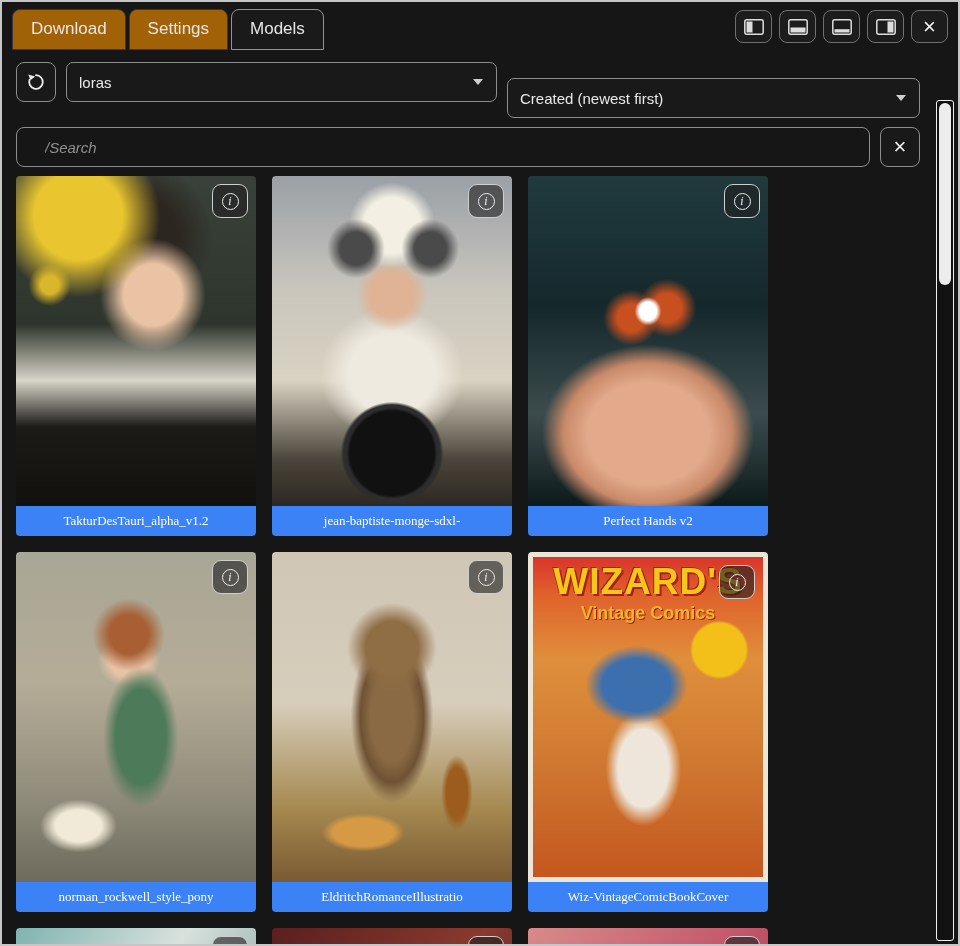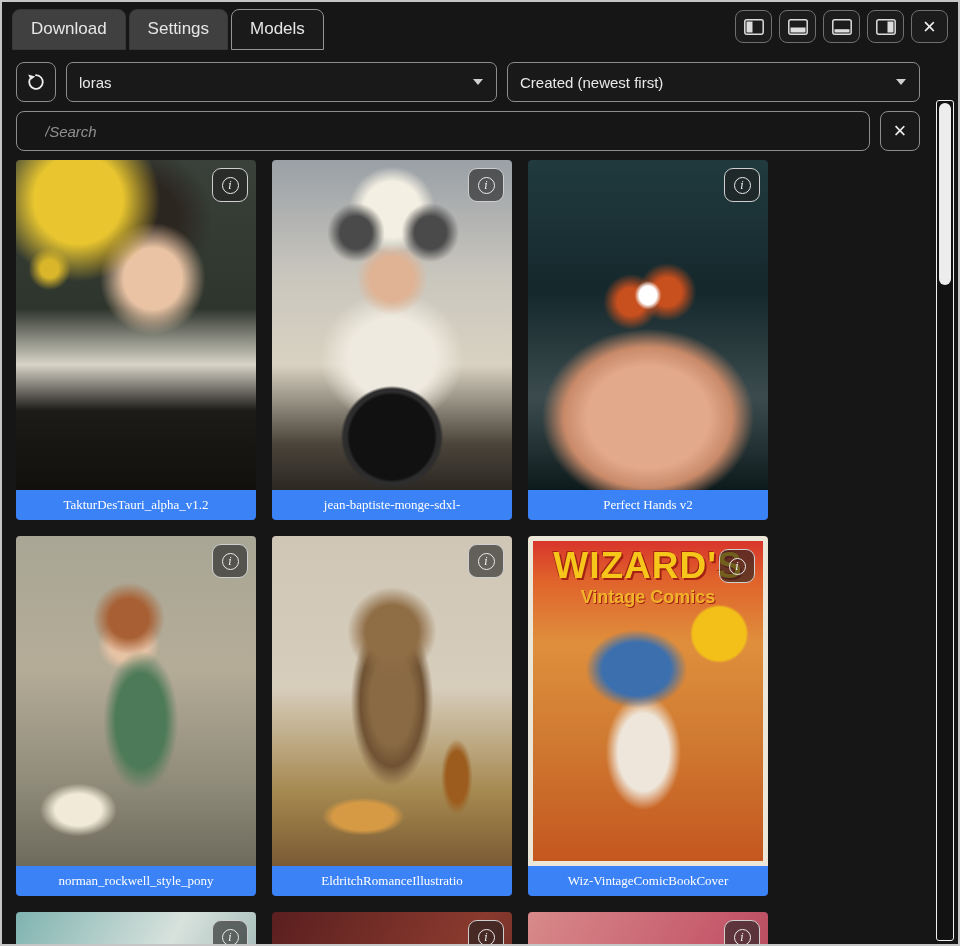--- a/index.html
+++ b/index.html
@@ -4,21 +4,21 @@
 <style>
   * { box-sizing: border-box; margin: 0; padding: 0; }
   html,body { background:#2b2b2b; font-family:"Liberation Sans", sans-serif; }
 
   .window{ width:960px; height:946px; background:#161616; border:2px solid #c6c6c6;
            position:relative; overflow:hidden; }
 
   
   .tabbar{ height:48px; display:flex; align-items:flex-end; padding:6px 0 0 10px; gap:3px; position:relative; }
   .tab{ color:#e6e6e6; font-size:17px; padding:9px 18px 10px; border:1px solid #383838;
-        background:#404040; border-radius:8px 8px 0 0; cursor:pointer; }
+        background:#a16207; border-radius:8px 8px 0 0; cursor:pointer; }
   .tab.active{ background:#1a1a1a; border-color:#949494; }
 
   .win-controls{ position:absolute; top:8px; right:10px; display:flex; gap:7px; align-items:center; }
   .wc-btn{ width:37px; height:33px; background:#1c1c1c; border:1px solid #707070; border-radius:8px;
            display:flex; align-items:center; justify-content:center; cursor:pointer; }
   .wc-btn svg{ display:block; }
   .close-glyph{ font-size:22px; color:#f2f2f2; line-height:1; }
 
   
   .content{ height:894px; padding:12px 38px 0 14px; position:relative; overflow:hidden; }
@@ -26,21 +26,21 @@
   .toolbar{ display:flex; gap:10px; }
   .icon-btn{ width:40px; height:40px; background:#191919; border:1px solid #8d8d8d; border-radius:8px;
              display:flex; align-items:center; justify-content:center; cursor:pointer; flex:0 0 auto; }
   .sel{ position:relative; height:40px; }
   .sel select{ appearance:none; -webkit-appearance:none; width:100%; height:100%;
                background:#191919; color:#e9e9e9; border:1px solid #8d8d8d; border-radius:7px;
                padding:0 34px 0 12px; font-size:15px; font-family:inherit; }
   .sel::after{ content:""; position:absolute; right:14px; top:17px; pointer-events:none;
                border-left:5px solid transparent; border-right:5px solid transparent; border-top:6px solid #cfcfcf; }
   .sel.type{ width:432px; }
-  .sel.sort{ width:414px; }
+  .sel.sort{ width:414px;margin-top:16px; }
 
   .search-row{ display:flex; gap:10px; margin-top:9px; }
   .search-input{ flex:1; height:40px; background:#161616; border:1px solid #8d8d8d; border-radius:8px;
                  color:#e9e9e9; font-size:15px; padding:0 28px; font-family:inherit; outline:none; }
   .search-input::placeholder{ color:#8f8f8f; font-style:italic; }
   .x-glyph{ font-size:22px; color:#f0f0f0; line-height:1; }
 
   
   .grid{ margin-top:9px; display:grid; grid-template-columns:repeat(3,240px); gap:16px; }
   .card{ width:240px; height:360px; border-radius:4px; overflow:hidden; background:#0f0f0f;

